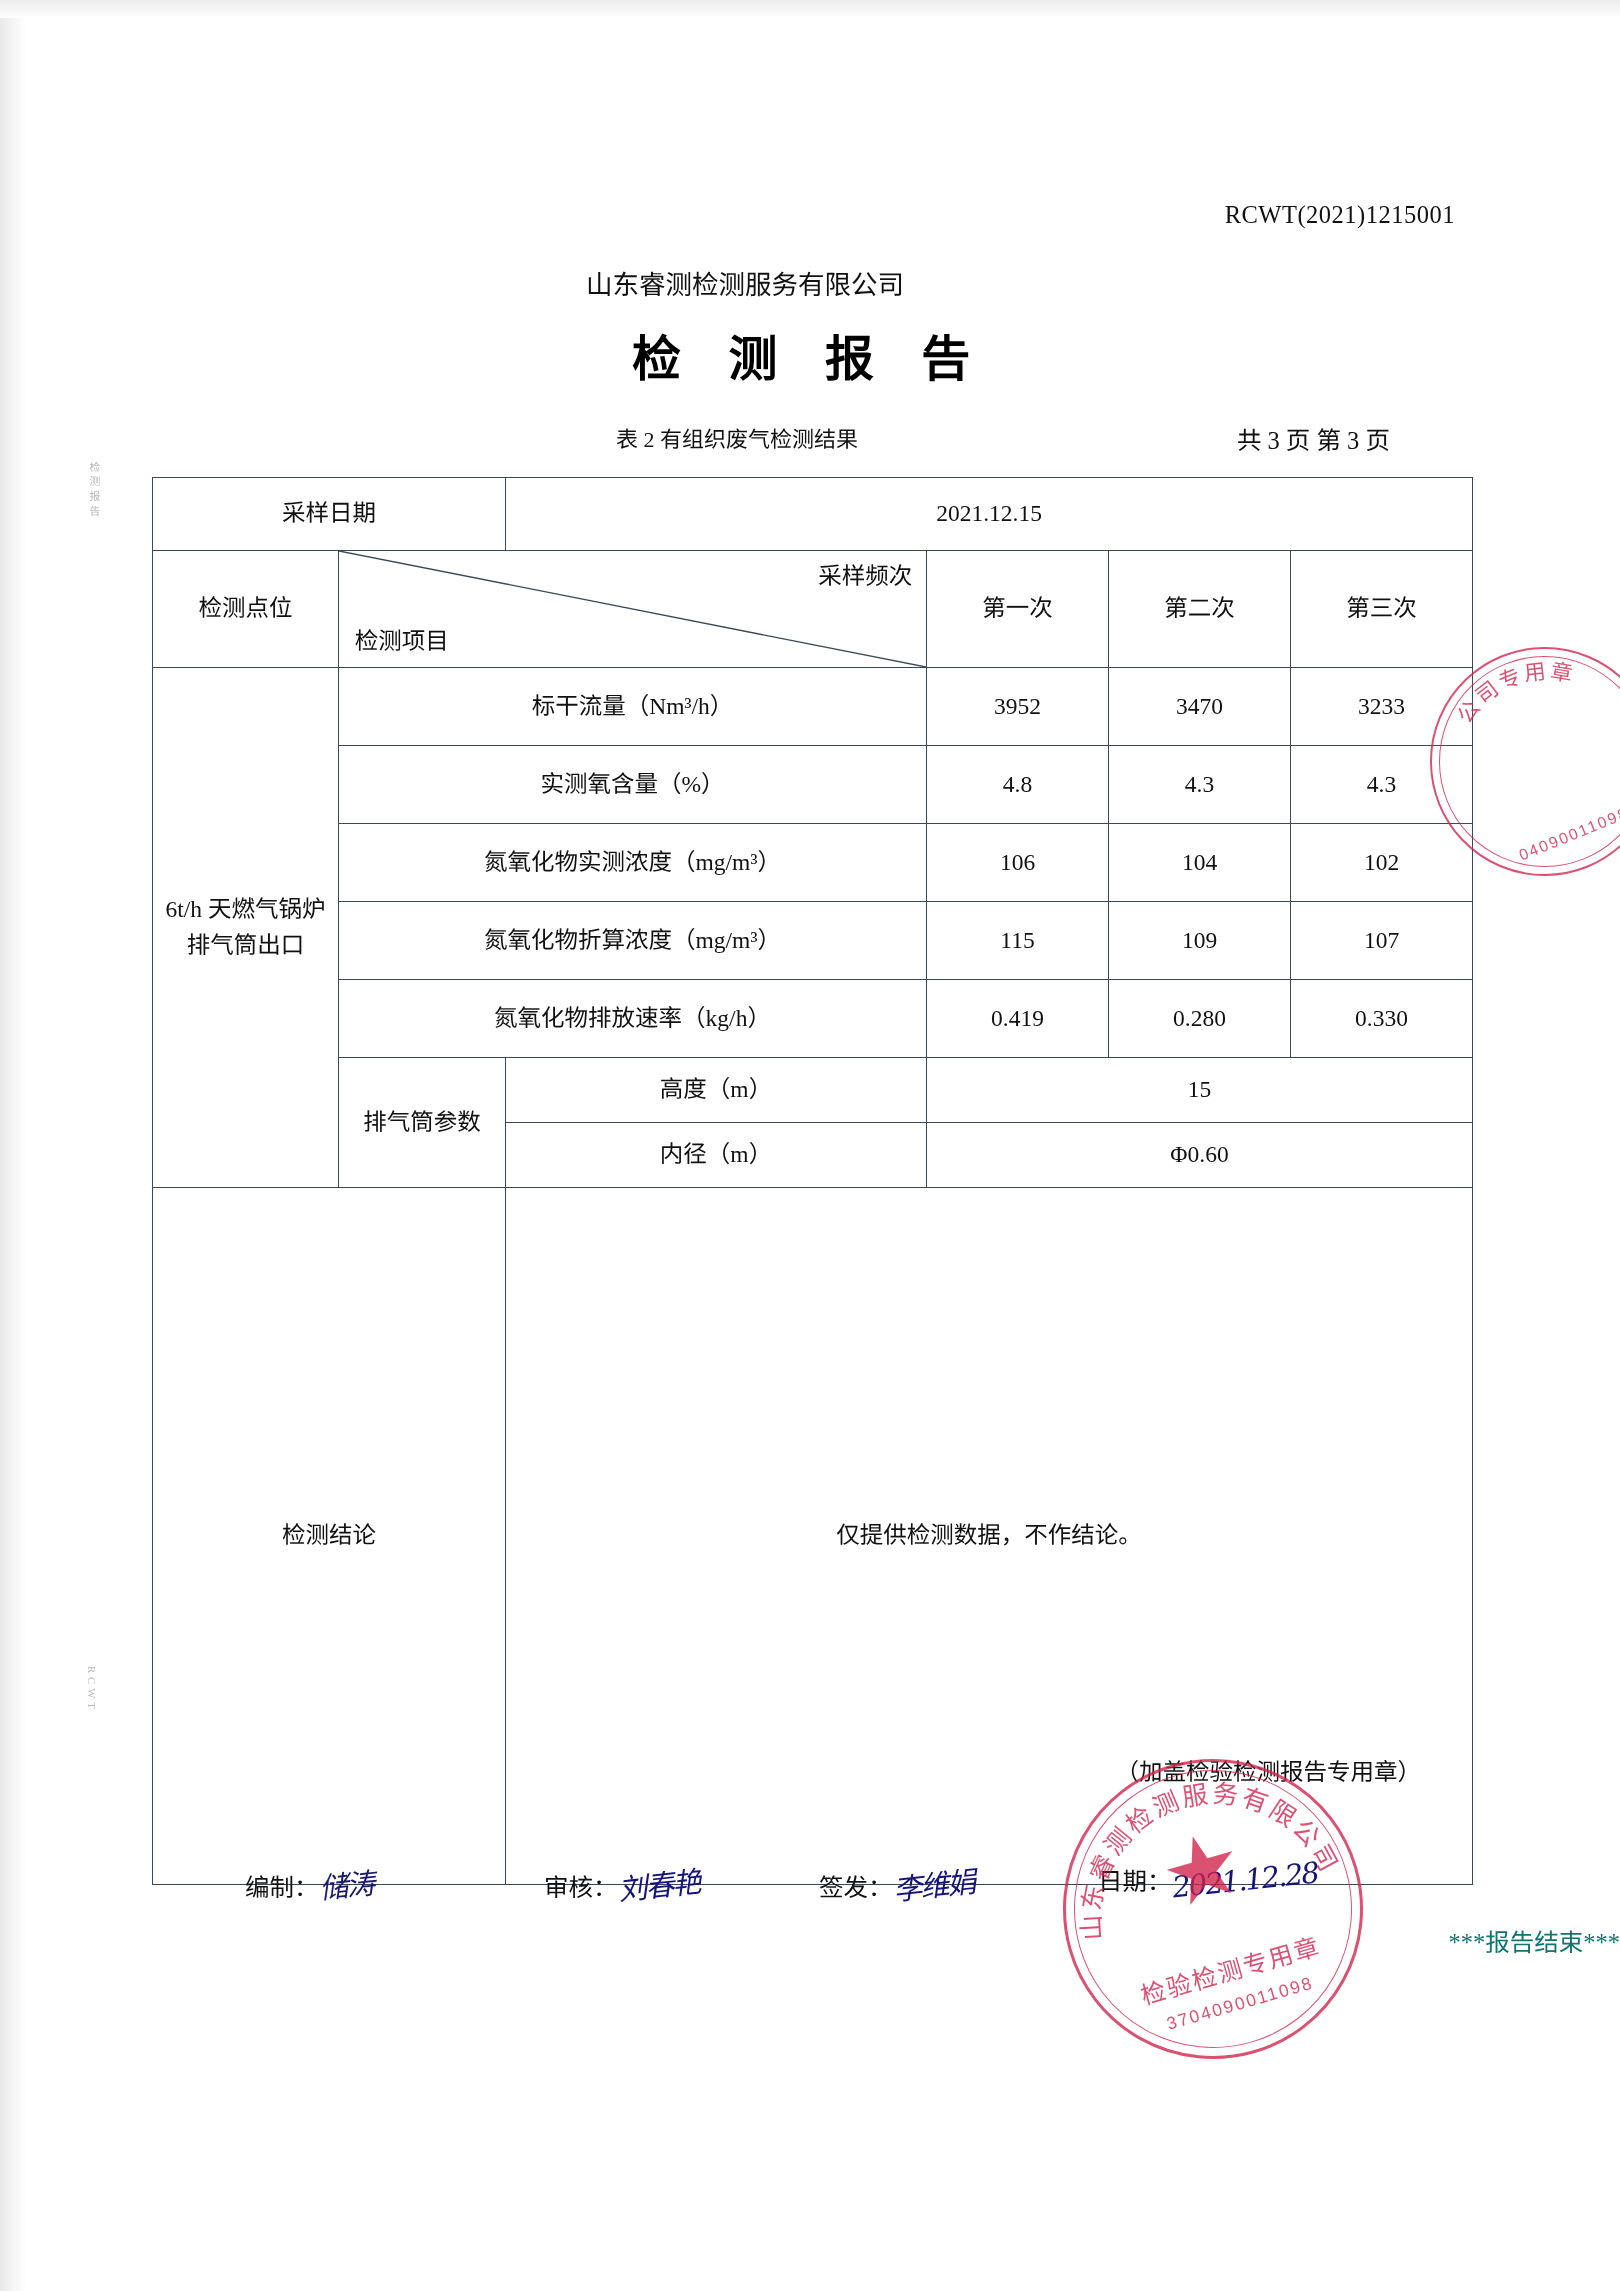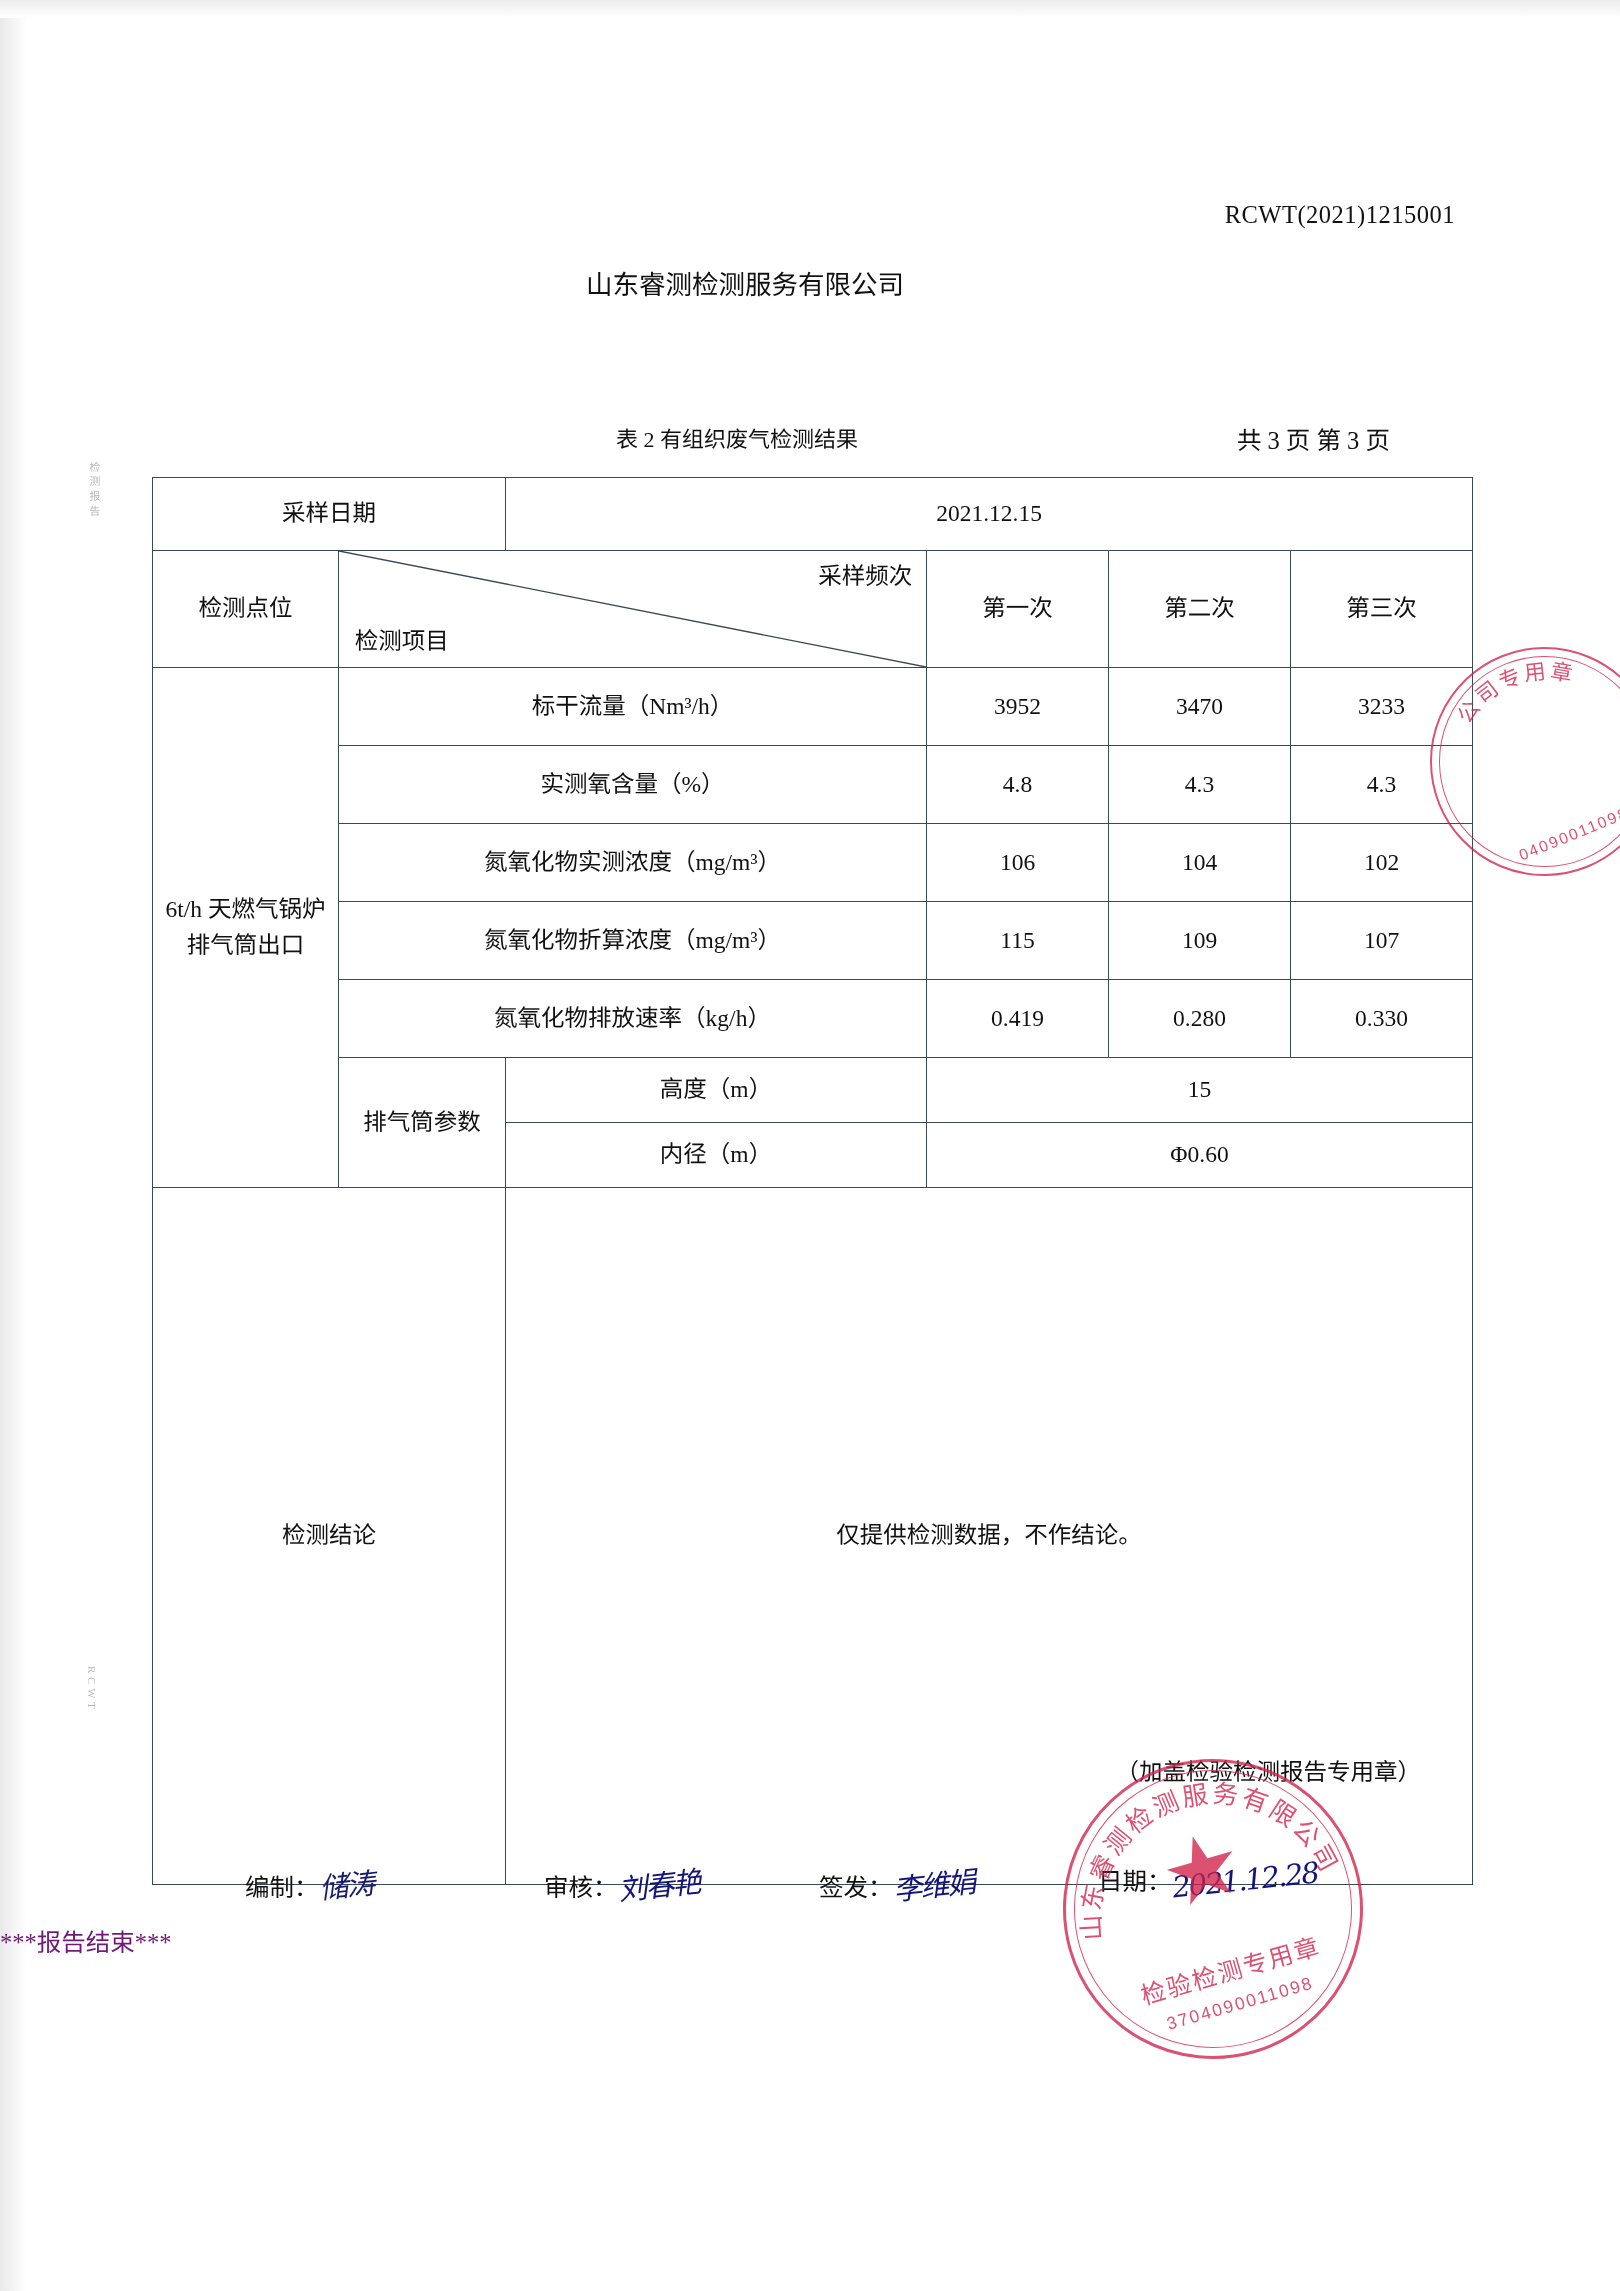--- a/index.html
+++ b/index.html
@@ -172,25 +172,25 @@
     font-size: 29px;
     color: #1a1a6e;
     transform: rotate(-6deg);
     display: inline-block;
     letter-spacing: -2px;
   }
   .hand.dark { color: #14147a; }
 
   .end-note {
     position: absolute;
-    left: 0; right: 0;
+    left: 12px; right: 0;
     top: 1923px;
-    text-align: left;
+    text-align: right;
     font-size: 24.5px;
-    color: #701a75;
+    color: #0f766e;
   }
 
   
   .stamp {
     position: absolute;
     border-radius: 50%;
     border: 3.9px solid #d2214b;
     color: #d2214b;
     opacity: 0.78;
     pointer-events: none;
@@ -299,20 +299,21 @@
 
 <div id="page">
   <div class="paper-edge-left"></div>
   <div class="paper-edge-top"></div>
 
   <div class="margin-mark m1">检测报告</div>
   <div class="margin-mark m2">RCWT</div>
 
   <div class="doc-code">RCWT(2021)1215001</div>
   <div class="company-name">山东睿测检测服务有限公司</div>
+  <div class="report-title">检 测 报 告</div>
   <div class="subtitle">表 2   有组织废气检测结果</div>
   <div class="pageinfo">共 3 页   第 3 页</div>
 
   <table class="main">
     <colgroup>
       <col style="width:186px">
       <col style="width:167px">
       <col style="width:421px">
       <col style="width:182px">
       <col style="width:182px">

